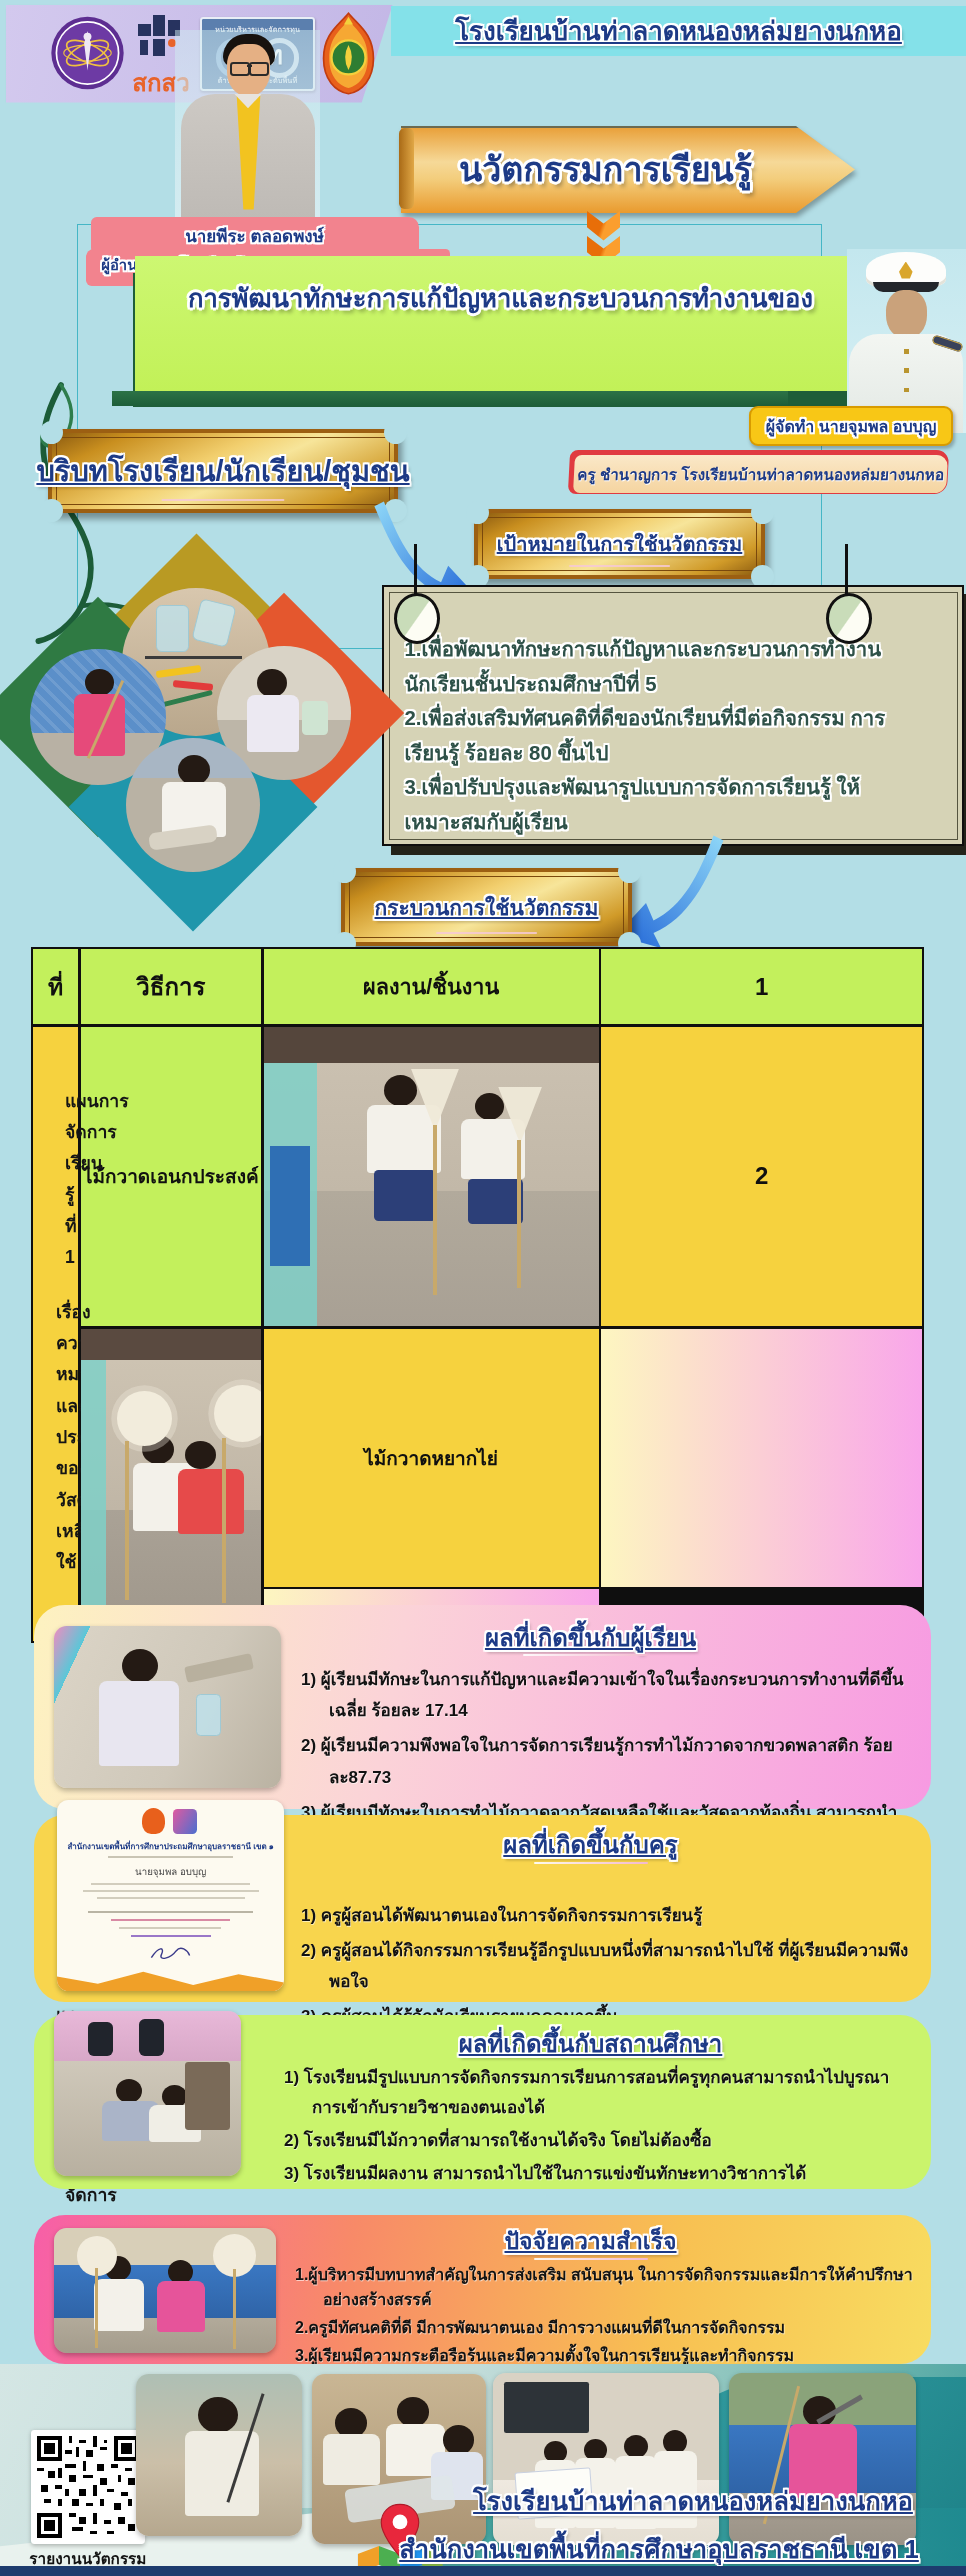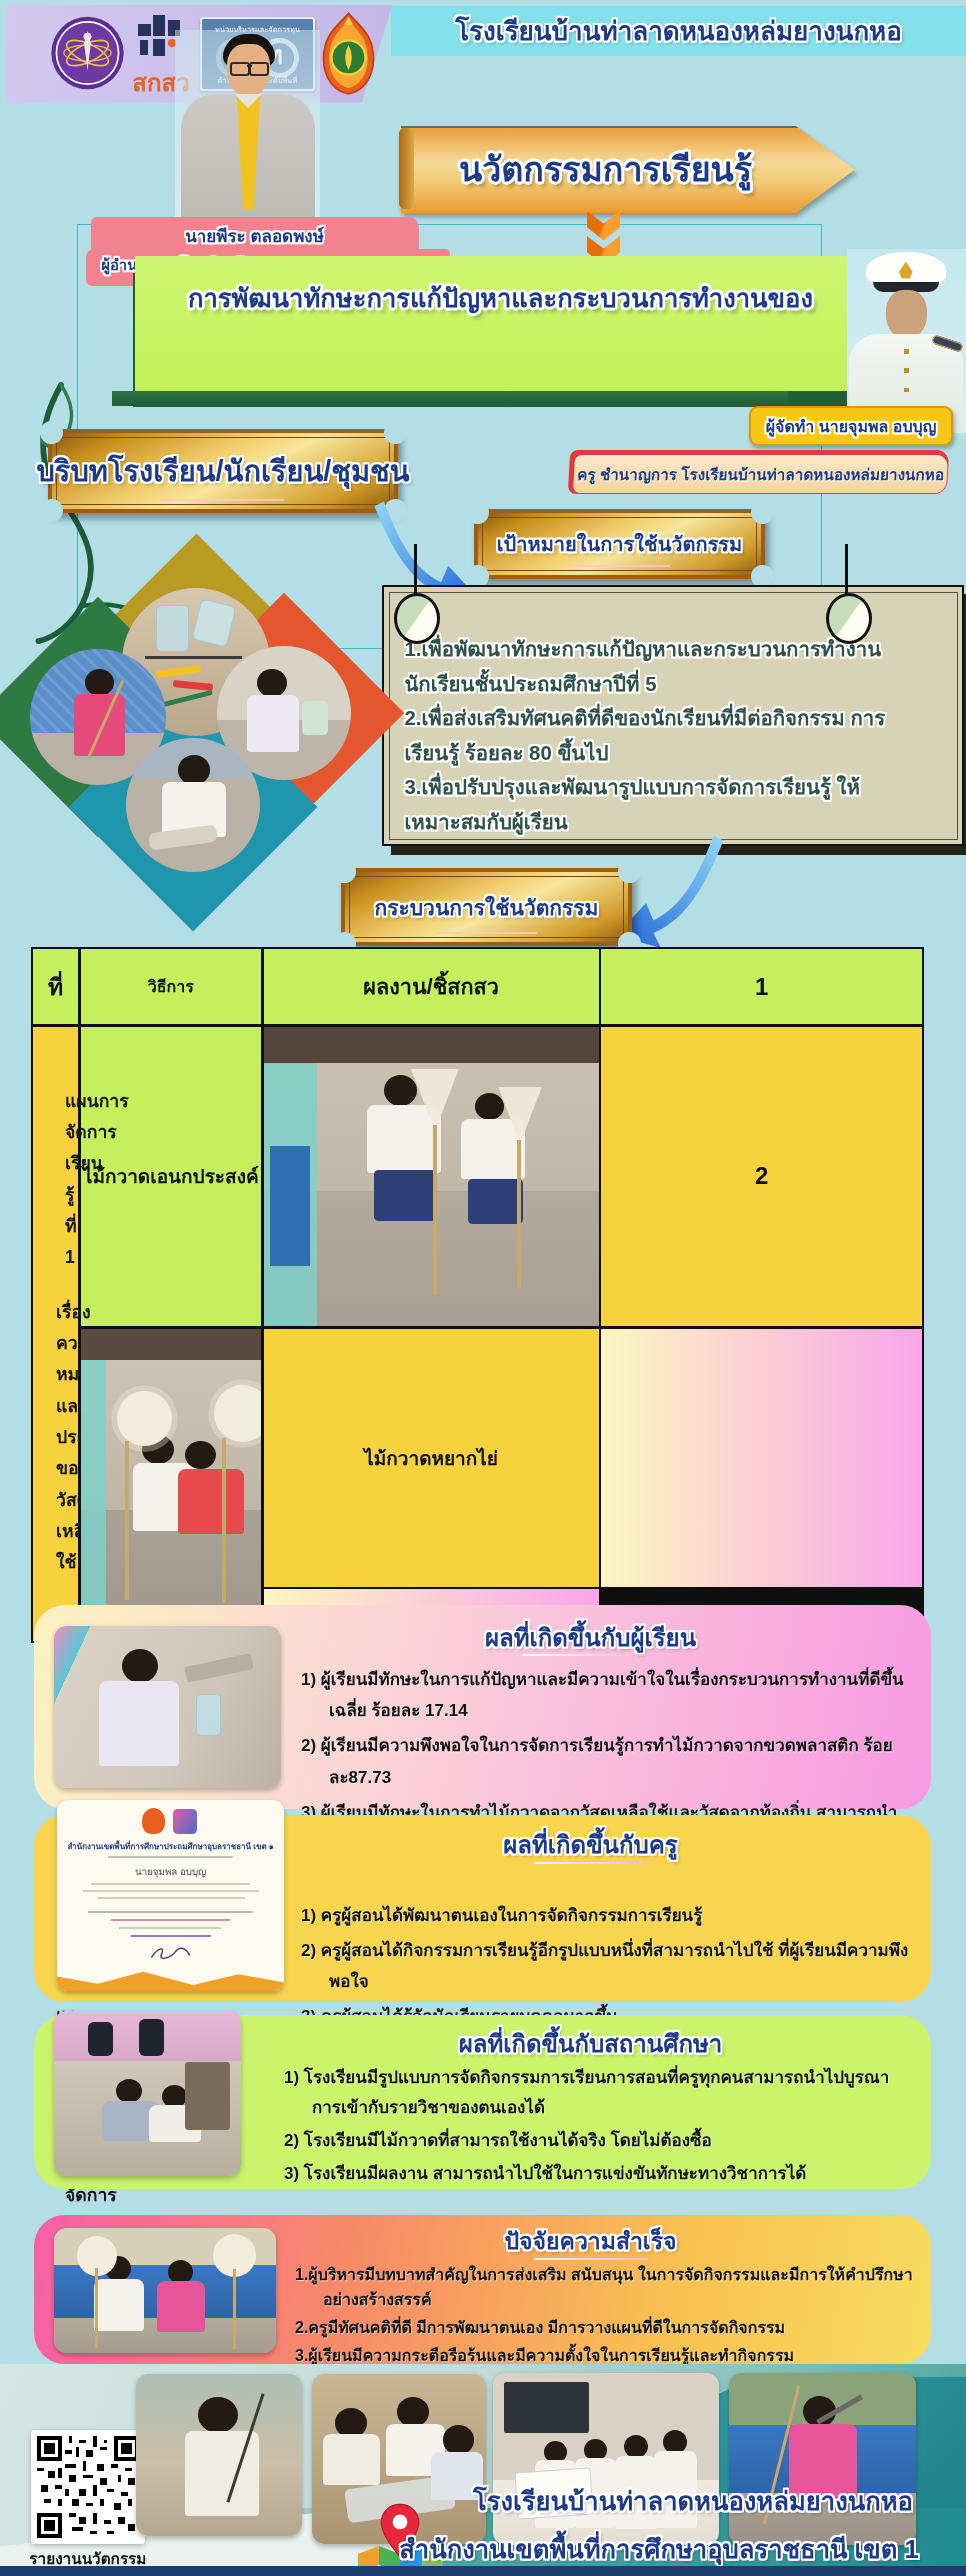--- a/index.html
+++ b/index.html
@@ -3,21 +3,21 @@
 <meta charset="utf-8">
 <style>
   html,body{margin:0;padding:0;}
   body{font-family:"Liberation Sans",sans-serif;background:#8fb9c2;}
   .poster{position:relative;width:966px;height:2576px;background:#b3dee6;overflow:hidden;margin:0 auto;}
   .abs{position:absolute;}
   .navy{color:#1d3a86;}
   .bold{font-weight:bold;}
   .ctr{display:flex;align-items:center;justify-content:center;text-align:center;}
   .ow{text-shadow:-2.3px -2.3px 0 #fff,2.3px -2.3px 0 #fff,-2.3px 2.3px 0 #fff,2.3px 2.3px 0 #fff,-2.8px 0 0 #fff,2.8px 0 0 #fff,0 -2.8px 0 #fff,0 2.8px 0 #fff,3.4px 4.5px 4.5px rgba(0,0,0,.35);}
-  .ow2{text-shadow:-1.7px -1.7px 0 #fff,1.7px -1.7px 0 #fff,-1.7px 1.7px 0 #fff,1.7px 1.7px 0 #fff,-1.7px 0 0 #fff,1.7px 0 0 #fff,0 -1.7px 0 #fff,0 1.7px 0 #fff,2.3px 2.8px 3.4px rgba(0,0,0,.3);}
+  .ow2{text-shadow:-1.7px -1.7px 0 #fff,1.7px -1.7px 0 #fff,-1.7px 1.7px 0 #fff,1.7px 1.7px 0 #fff,-1.7px 0 0 #fff,1.7px 0 0 #fff,0 -1.7px 0 #fff,0 1.7px 0 #fff,2.3px 2.8px 3.4px rgba(0,0,0,.3);text-decoration:underline;}
   .owg{text-shadow:-1.7px -1.7px 0 #fff,1.7px -1.7px 0 #fff,-1.7px 1.7px 0 #fff,1.7px 1.7px 0 #fff,-1.7px 0 0 #fff,1.7px 0 0 #fff,0 -1.7px 0 #fff,0 1.7px 0 #fff;}
   
   .plaque{background:linear-gradient(155deg,#8a5a10 0%,#c98f1f 16%,#f2cf6e 42%,#f7e59a 55%,#d09a28 84%,#8a5a10 100%);border:4px solid #9c5f12;border-radius:6.8px;box-shadow:3.4px 5.1px 6.8px rgba(0,0,0,.35);}
   .plaque .inner{position:absolute;inset:4px;border:1.7px solid #7a480c;border-radius:4.5px;}
   .plaque .notch{position:absolute;width:23px;height:23px;border-radius:50%;background:#b3dee6;}
   .plaque .n1{left:-12.5px;top:-12.5px}.plaque .n2{right:-12.5px;top:-12.5px}.plaque .n3{left:-12.5px;bottom:-12.5px}.plaque .n4{right:-12.5px;bottom:-12.5px}
   .plaque .txt{position:absolute;inset:0;display:flex;align-items:center;justify-content:center;}
   .plaque .uline{position:absolute;left:50%;transform:translateX(-50%);bottom:8px;width:36%;height:1.7px;background:#f6c9d6;opacity:.85;border-radius:1.1px;}
   
   .chev{width:33px;height:29.5px;background:linear-gradient(110deg,#e86e08 45%,#fb9e2e 55%);clip-path:polygon(0 0,50% 42%,100% 0,100% 55%,50% 100%,0 55%);}
@@ -243,22 +243,22 @@
     <div class="notch n1"></div>
       <div class="notch n2"></div>
       <div class="notch n3"></div>
       <div class="notch n4"></div>
     <div class="txt navy bold ow2" style="font-size:21px;white-space:nowrap;">กระบวนการใช้นวัตกรรม</div>
     <div class="uline"></div>
   </div>
 
   <div class="abs" style="left:31px;top:947px;width:889px;height:692px;background:#0f0f0f;border:2.8px solid #0f0f0f;display:grid;grid-template-columns:45px 180px 335px 1fr;grid-template-rows:75px 299px 258px 1fr;gap:2.8px;">
     <div class="ctr bold" style="background:#c3f05c;font-size:23px;color:#101010;">ที่</div>
-    <div class="ctr bold" style="background:#c3f05c;font-size:16px;color:#101010;font-family:Liberation Mono, monospace;">วิธีการ</div>
-    <div class="ctr bold" style="background:#c3f05c;font-size:21.6px;color:#101010;">ผลงาน/ชิ้สกสว</div>
+    <div class="ctr bold" style="background:#c3f05c;font-size:24px;color:#101010;font-family:Liberation Mono, monospace;">วิธีการ</div>
+    <div class="ctr bold" style="background:#c3f05c;font-size:21.6px;color:#101010;">ผลงาน/ชิ้นงาน</div>
 
     <div class="ctr bold" style="background:#c3f05c;font-size:24px;color:#101010;">1</div>
     <div class="ctr bold" style="background:#c3f05c;font-size:19px;color:#101010;">ไม้กวาดเอนกประสงค์</div>
 
     <div style="grid-row:2/5;background:#f6d23e;padding:36px 11.4px 11.4px 23px;font-size:17.6px;font-weight:bold;color:#151515;">
       <div class="mcell-line plan">แผนการจัดการเรียนรู้ที่ 1</div>
       <div class="mcell-line">เรื่อง ความหมายและประเภทของวัสดุเหลือใช้</div>
       <div class="mcell-line plan">แผนการจัดการเรียนรู้ที่ 2</div>
       <div class="mcell-line">เรื่อง ไม้กวาดจากวัสดุเหลือใช้และวัสดุท้องถิ่น</div>
       <div class="mcell-line plan">แผนการจัดการเรียนรู้ที่ 3</div>

